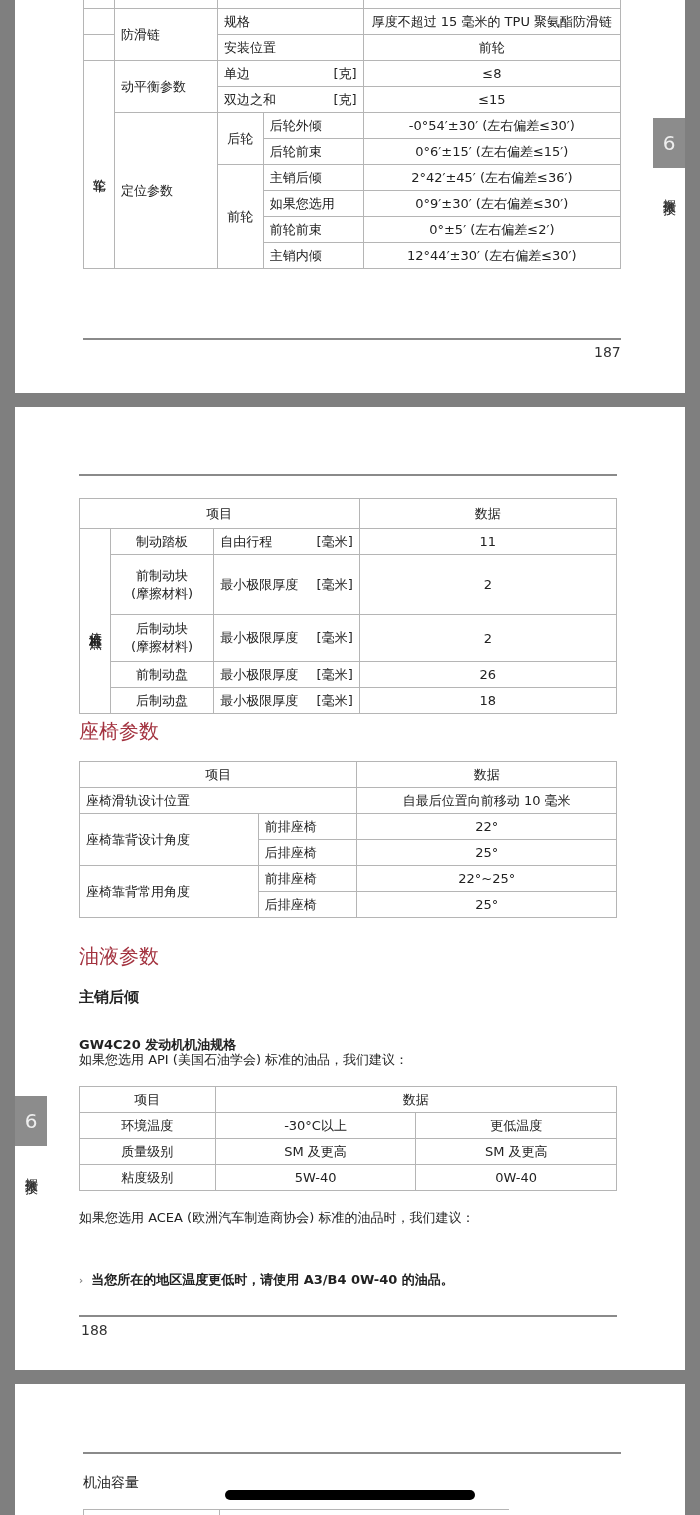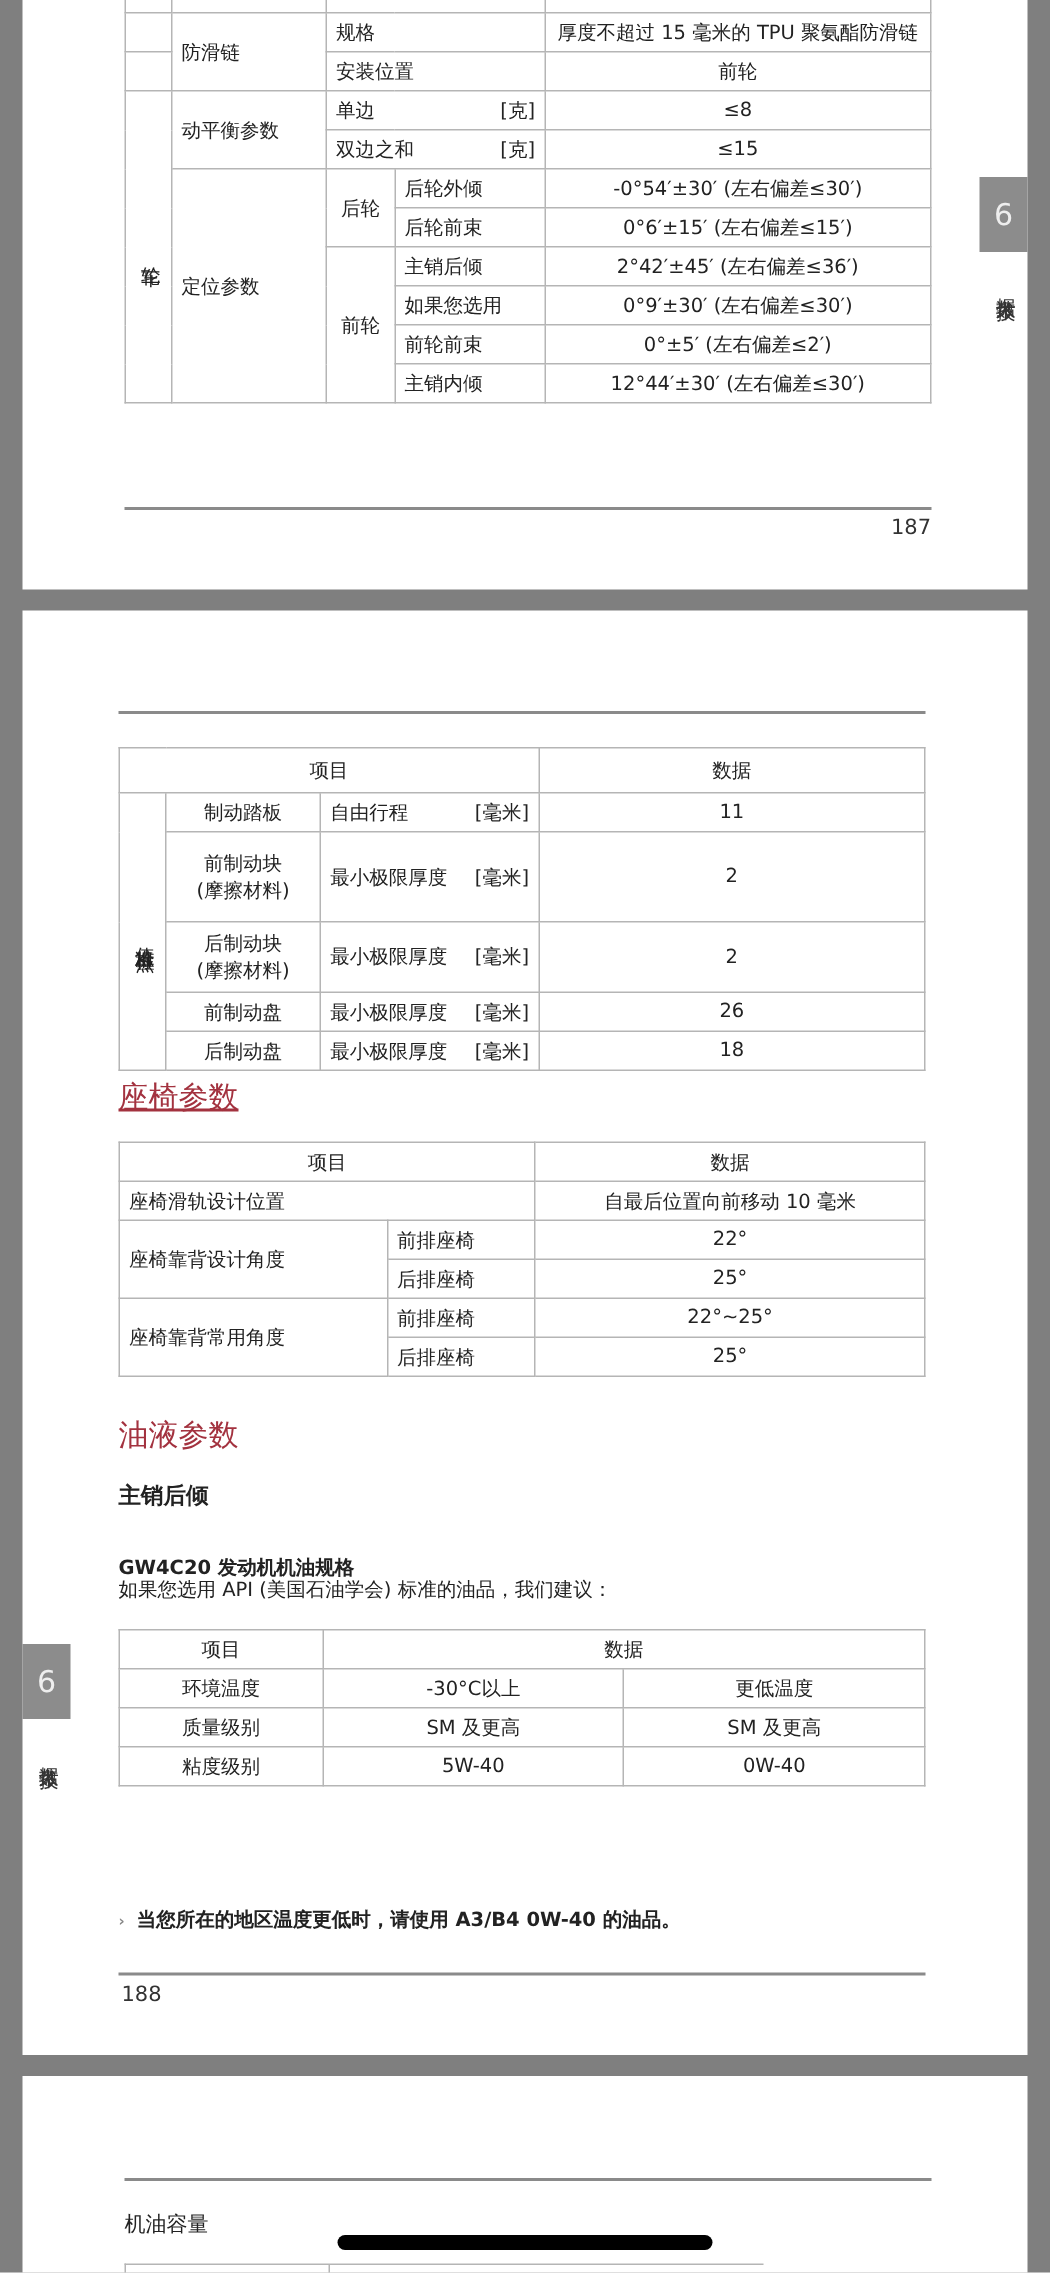--- a/index.html
+++ b/index.html
@@ -144,21 +144,21 @@
       <td class="c">26</td>
     </tr>
     <tr style="height:26px">
       <td class="c">后制动盘</td>
       <td><span>最小极限厚度</span><span class="unit">[毫米]</span></td>
       <td class="c">18</td>
     </tr>
   </tbody>
     </table>
 
-  <div class="h-red" style="left:64px; top:311px;text-decoration:underline;">座椅参数</div>
+  <div class="h-red" style="left:64px; top:311px;">座椅参数</div>
 
   <table style="left:64px; top:354px; width:538px;">
     <colgroup>
         <col style="width:179px">
         <col style="width:99px">
         <col style="width:260px">
       </colgroup>
     <tbody>
         <tr style="height:26px">
       <th colspan="2" class="c">项目</th>
@@ -219,20 +219,21 @@
       <td class="c">SM 及更高</td>
     </tr>
     <tr style="height:26px">
       <td class="c">粘度级别</td>
       <td class="c">5W-40</td>
       <td class="c">0W-40</td>
     </tr>
   </tbody>
     </table>
 
+  <div class="txt" style="left:64px; top:802px;">如果您选用 ACEA (欧洲汽车制造商协会) 标准的油品时，我们建议：</div>
   <div class="txt" style="left:64px; top:864px;font-weight:bold;"><span class="bullet">›</span><span>当您所在的地区温度更低时，请使用 A3/B4 0W-40 的油品。</span></div>
 
   <div class="rule" style="left:64px; top:908px; width:538px;"></div>
   <div class="pgnum" style="left:66px; top:915px;">188</div>
 </div>
 
 <div class="page" id="page3">
   <div class="rule" style="left:68px; top:68px; width:538px;"></div>
   <div class="txt" style="left:68px; top:90px; font-size:14px;">机油容量</div>
   <div style="position:absolute; left:68px; top:125px; width:426px; height:8px; border-top:1px solid #b5b5b5; border-left:1px solid #b5b5b5;">

